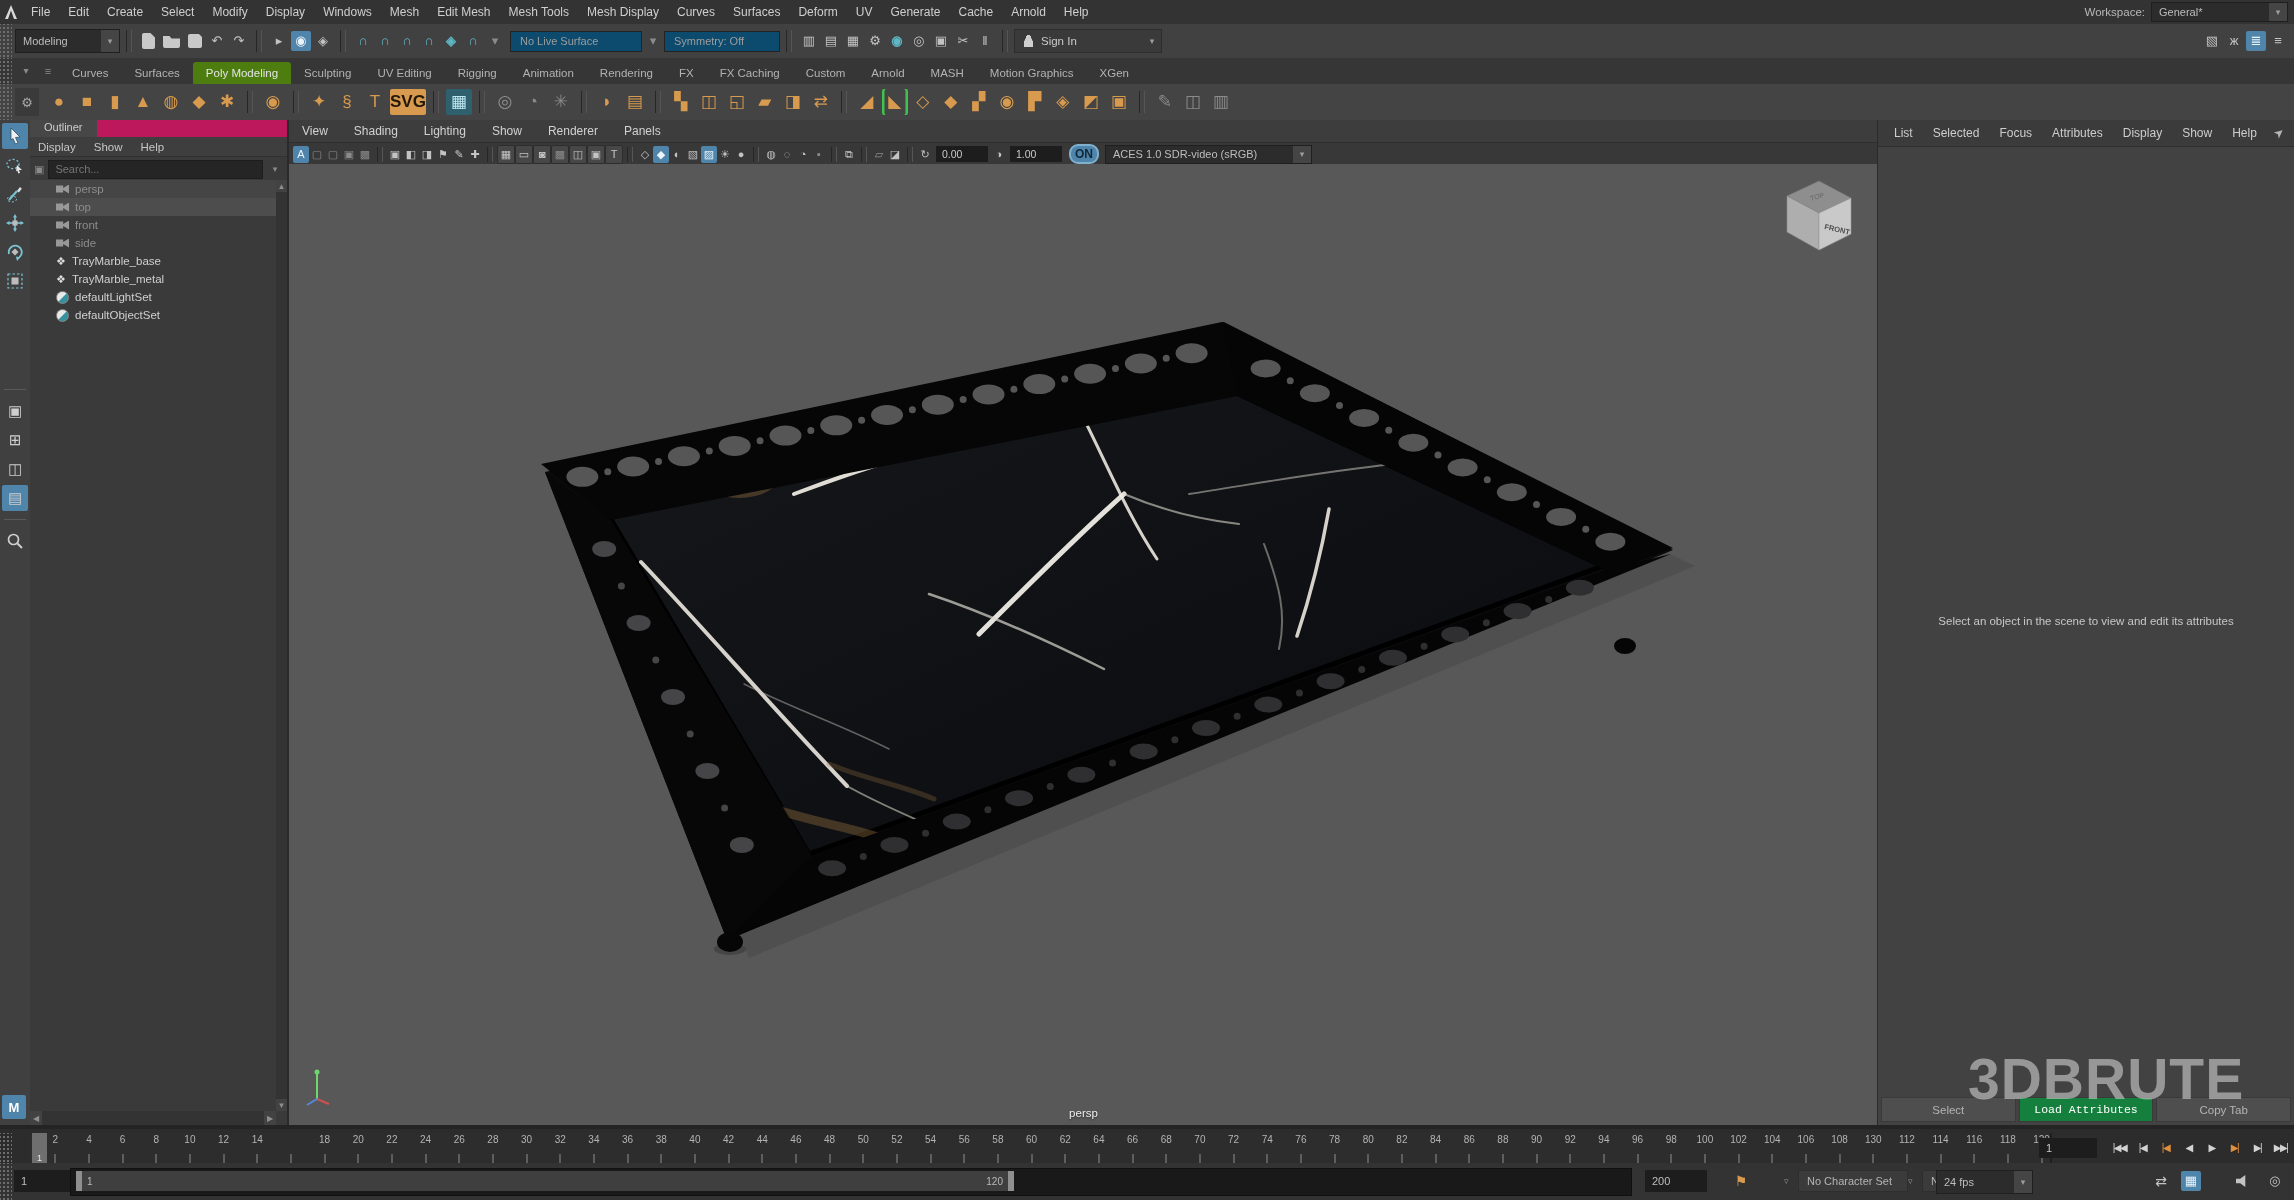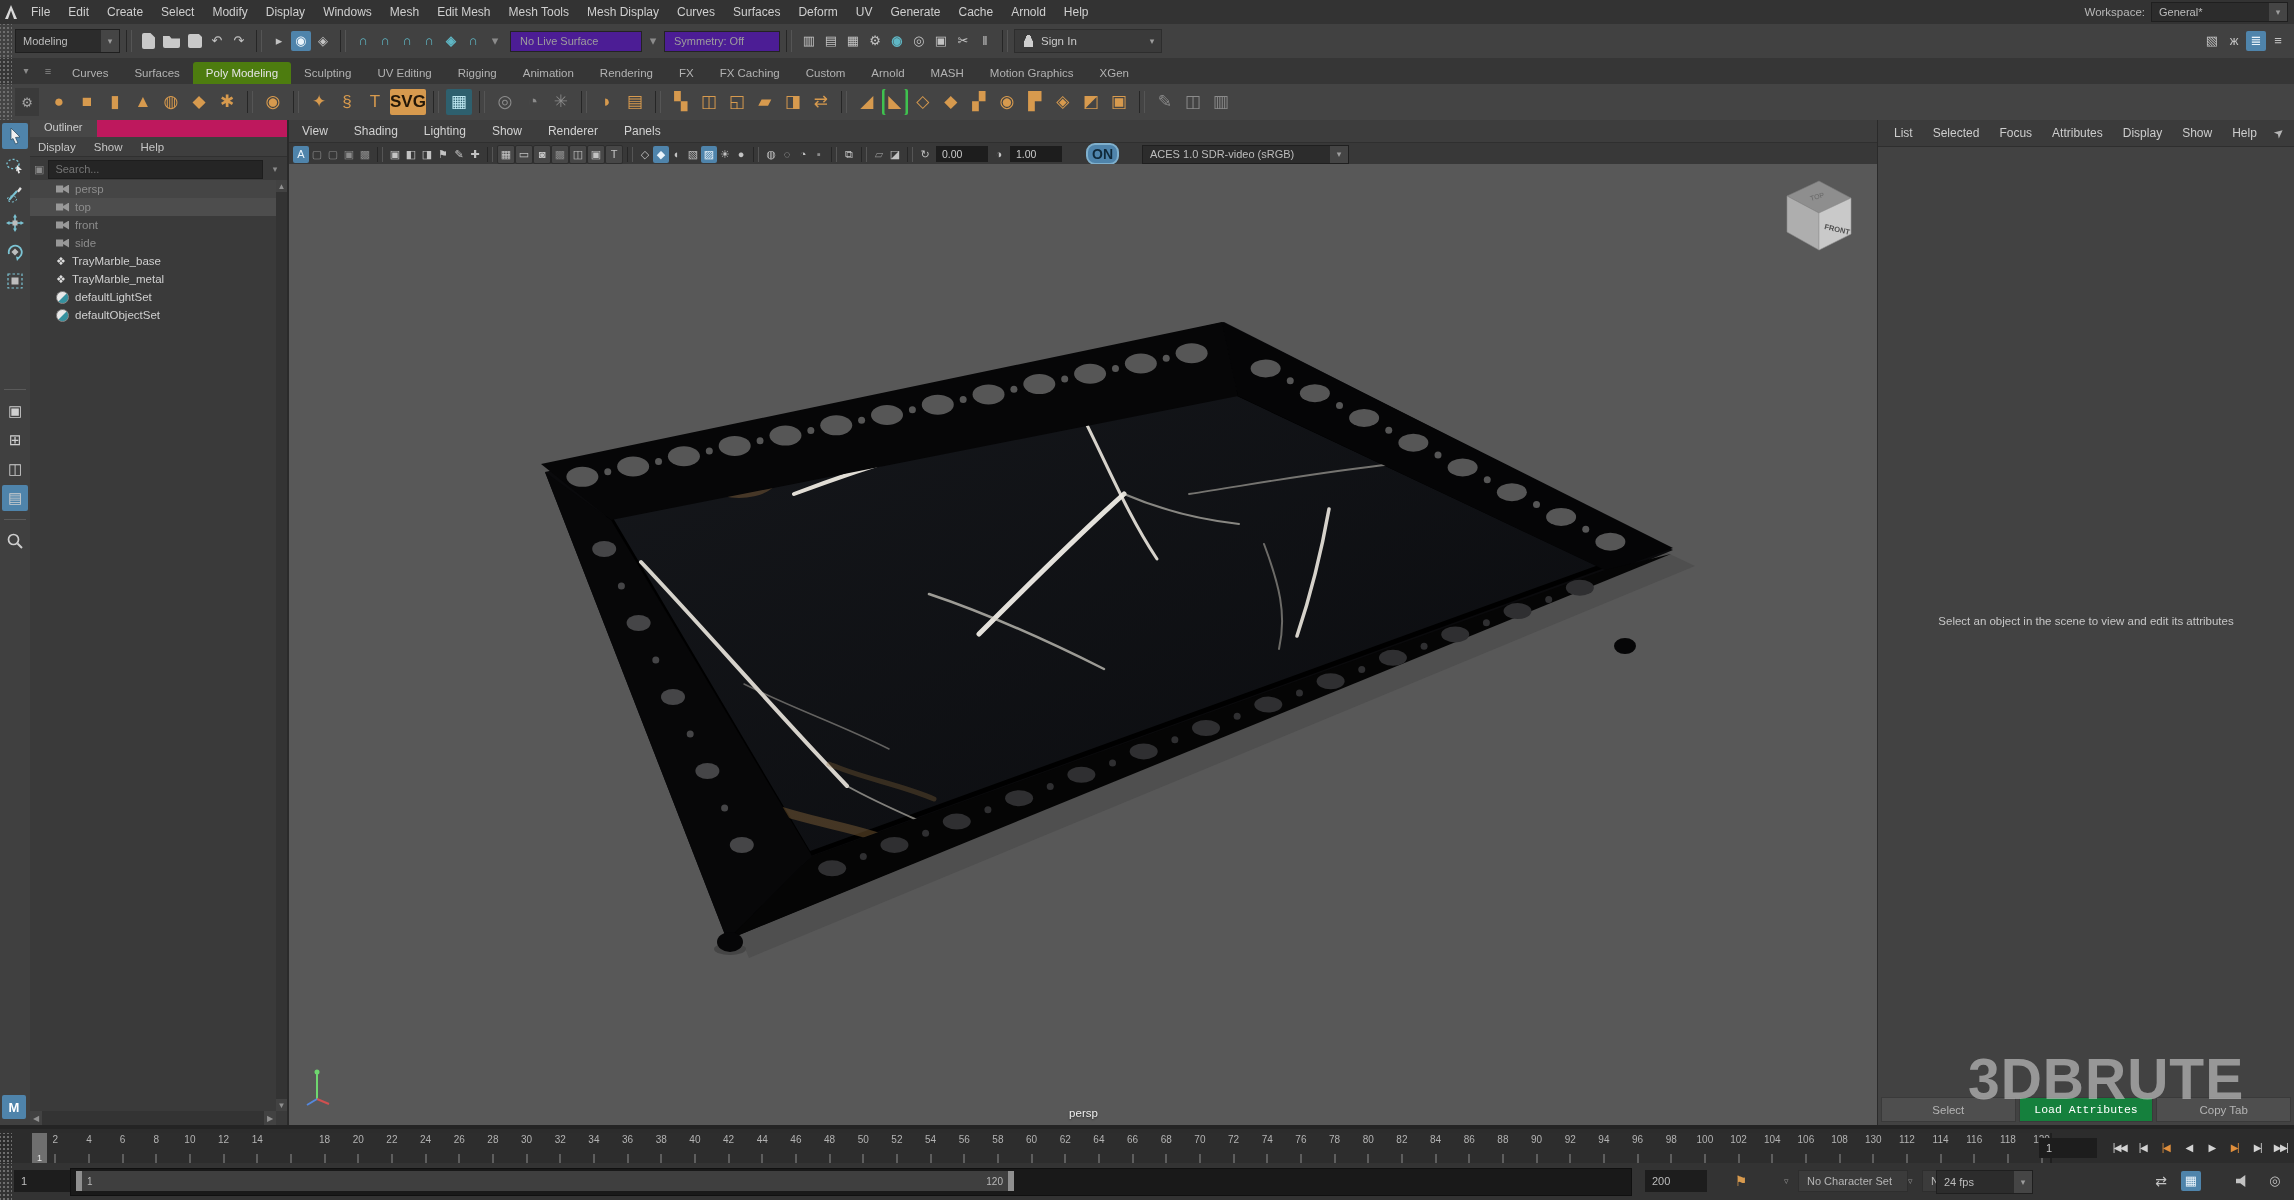--- a/index.html
+++ b/index.html
@@ -28,21 +28,21 @@
   .ticon.c-dim{color:#8b8b8b;}
   .ticon.act{background:#4f84ab;color:#eaf4fb;}
   .ticon.boxed{background:#474747;border:1px solid #2d2d2d;margin:0 1px;}
   .k-doc,.k-folder,.k-save{background:#c9c9c9;font-size:0;margin:0 4px;}
   .k-doc{width:13px;min-width:13px;height:16px;clip-path:polygon(0 0,65% 0,100% 28%,100% 100%,0 100%);}
   .k-folder{width:17px;min-width:17px;height:14px;clip-path:polygon(0 15%,38% 15%,50% 32%,100% 32%,100% 100%,0 100%);}
   .k-save{width:14px;min-width:14px;height:14px;clip-path:polygon(0 0,78% 0,100% 22%,100% 100%,0 100%);}
   .k-svgbox{background:#d79a4e;color:#231708;font-size:9px;font-weight:bold;min-width:24px;}
   .k-gridbox{background:#2e606e;color:#bfe9f2;}
   .brackets{box-shadow:inset 2.5px 0 0 #3fc24f,inset -2.5px 0 0 #3fc24f;}
-  .field{background:#4c1d95;border:1px solid #232323;color:#9d9d9d;font-size:11px;height:19px;
+  .field{background:#0c4a6e;border:1px solid #232323;color:#9d9d9d;font-size:11px;height:19px;
          line-height:19px;padding:0 9px;}
   #signin{background:#3a3a3a;border:1px solid #2d2d2d;width:138px;height:22px;display:flex;align-items:center;gap:7px;padding-left:8px;font-size:11.5px;color:#c9c9c9;}
   .person{width:11px;height:12px;background:
       radial-gradient(circle at 50% 24%, #cfcfcf 2.6px, transparent 2.9px),
       radial-gradient(ellipse at 50% 92%, #cfcfcf 4.6px 3.4px, transparent 5px);}
   #signin .car{margin-left:auto;width:18px;height:20px;background:transparent;display:flex;align-items:center;justify-content:center;}
   #sl-right{position:absolute;right:5px;top:0;height:34px;display:flex;align-items:center;}
   
   #shelftabs{position:absolute;left:0;top:58px;width:100%;height:26px;background:#363636;border-bottom:1px solid #2b2b2b;}
   .stab{padding:0 13px;height:22px;line-height:22px;font-size:11.5px;color:#b2b2b2;margin-top:4px;
@@ -84,22 +84,22 @@
   .sbtn{width:12px;height:100%;background:#424242;color:#909090;font-size:8px;display:flex;align-items:center;justify-content:center;}
   #ol-vscroll .sbtn{width:100%;height:12px;}
   
   #viewport{position:absolute;left:289px;top:0;width:1589px;height:100%;background:#3d3d3d;}
   #vp-menu{height:22px;background:#3d3d3d;display:flex;align-items:center;border-bottom:1px solid #2f2f2f;}
   #vp-menu .mi{font-size:12px;color:#d2d2d2;padding:0 13px;}
   #vp-bar{height:22px;background:#383838;display:flex;align-items:center;border-bottom:1px solid #2b2b2b;padding-left:4px;}
   #vp-bar .ticon{min-width:16px;height:17px;line-height:17px;font-size:11px;margin:0;}
   #vp-bar .vsep{height:15px;margin:0 4px;}
   .numfield{background:#1d1d1d;color:#cacaca;width:40px;height:16px;font-size:10.5px;line-height:16px;padding:0 6px;margin:0 3px;}
-  .onbadge{background:#4f84ab;border:2px solid #7fb0cd;color:#10293a;font-size:14px;font-weight:bold;
-           border-radius:9px;padding:1px 4px;margin:0 21px;}
+  .onbadge{background:#4f84ab;border:2px solid #7fb0cd;color:#10293a;font-size:12px;font-weight:bold;
+           border-radius:9px;padding:1px 4px;margin:0 4px;}
   #colorspace{width:198px;height:17px;margin-left:2px;}
   #vp3d{position:absolute;left:0;top:44px;right:0;bottom:0;background:#585858;overflow:hidden;}
   #persp-label{position:absolute;left:50%;bottom:6px;transform:translateX(-50%);font-size:11.5px;color:#efefef;text-shadow:0 1px 2px rgba(0,0,0,.5);}
   #viewcube{position:absolute;left:1495px;top:10px;}
   #axisind{position:absolute;left:12px;bottom:18px;}
   
   #rightpanel{position:absolute;right:0;top:0;width:416px;height:100%;background:#424242;border-left:1px solid #2a2a2a;}
   #ae-menu{height:26px;background:#3b3b3b;display:flex;align-items:center;border-bottom:1px solid #2e2e2e;padding-left:6px;}
   #ae-menu .mi{font-size:12px;color:#cdcdcd;padding:0 10px;}
   #ae-pin{margin-left:auto;margin-right:10px;color:#b5b5b5;font-size:12px;transform:rotate(-40deg);}

